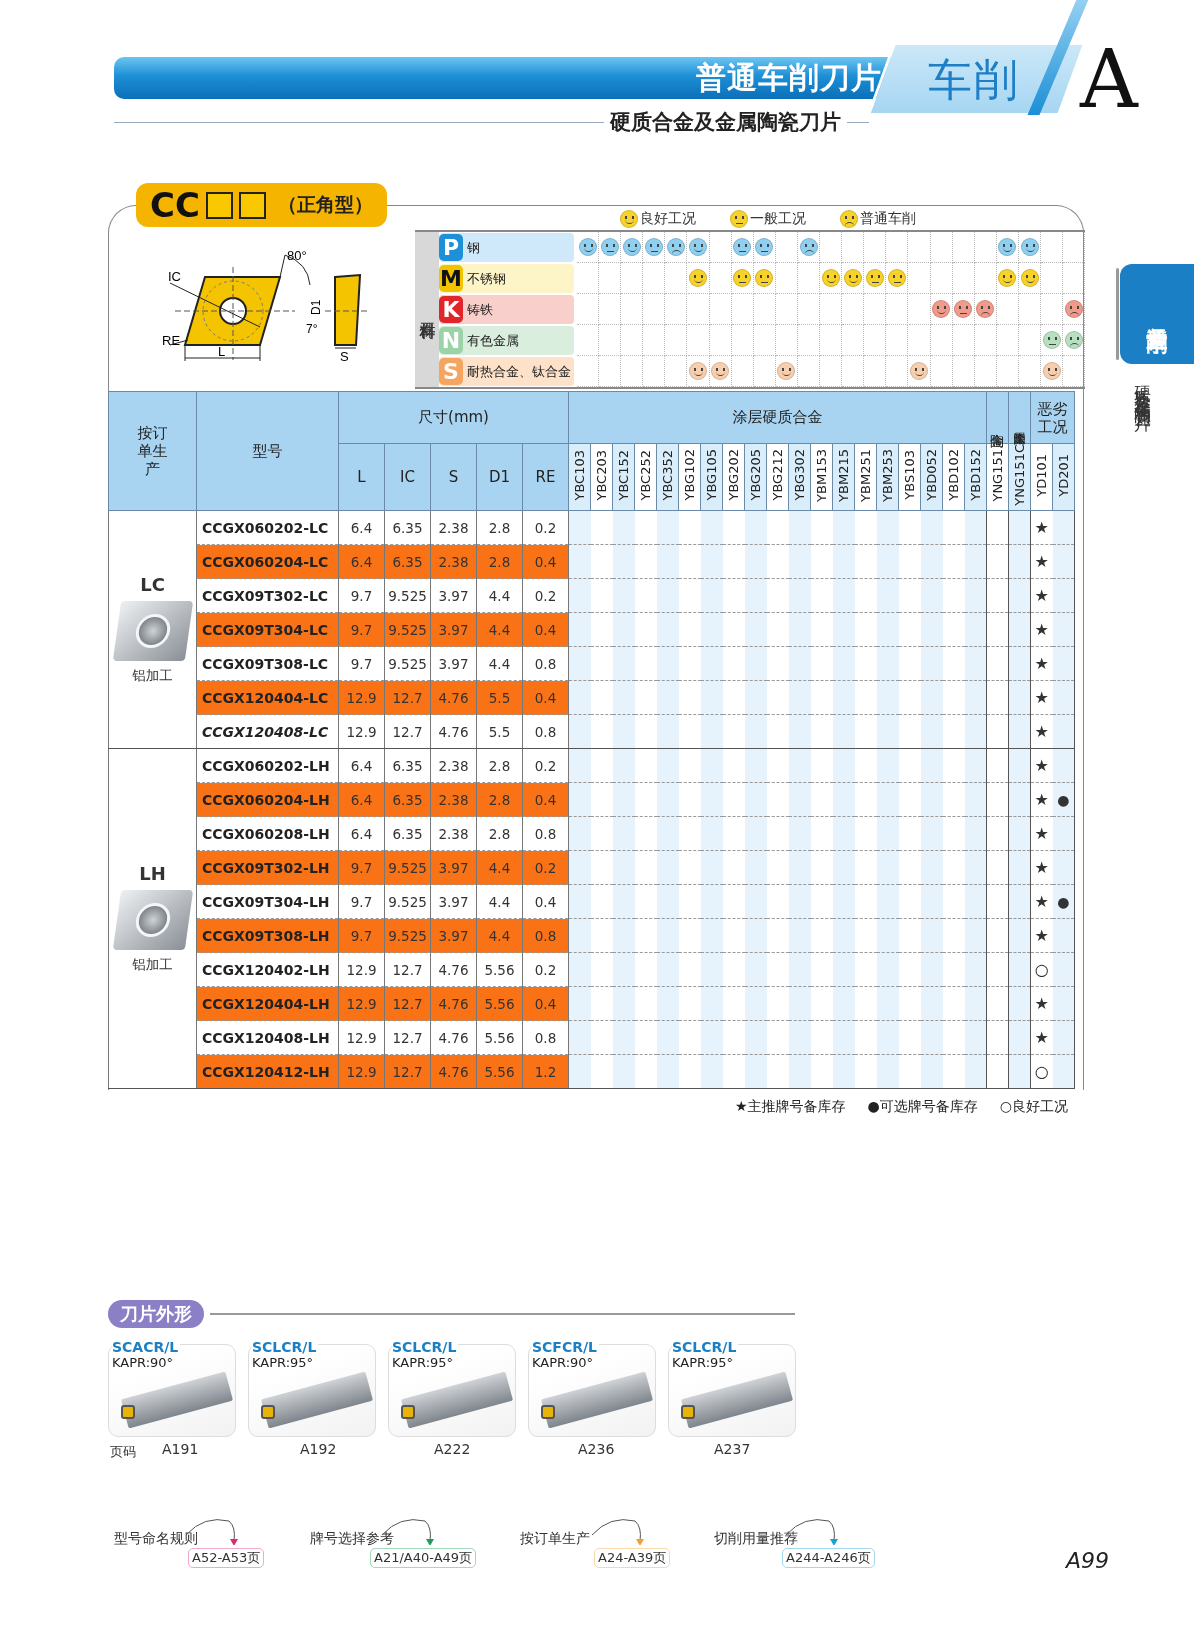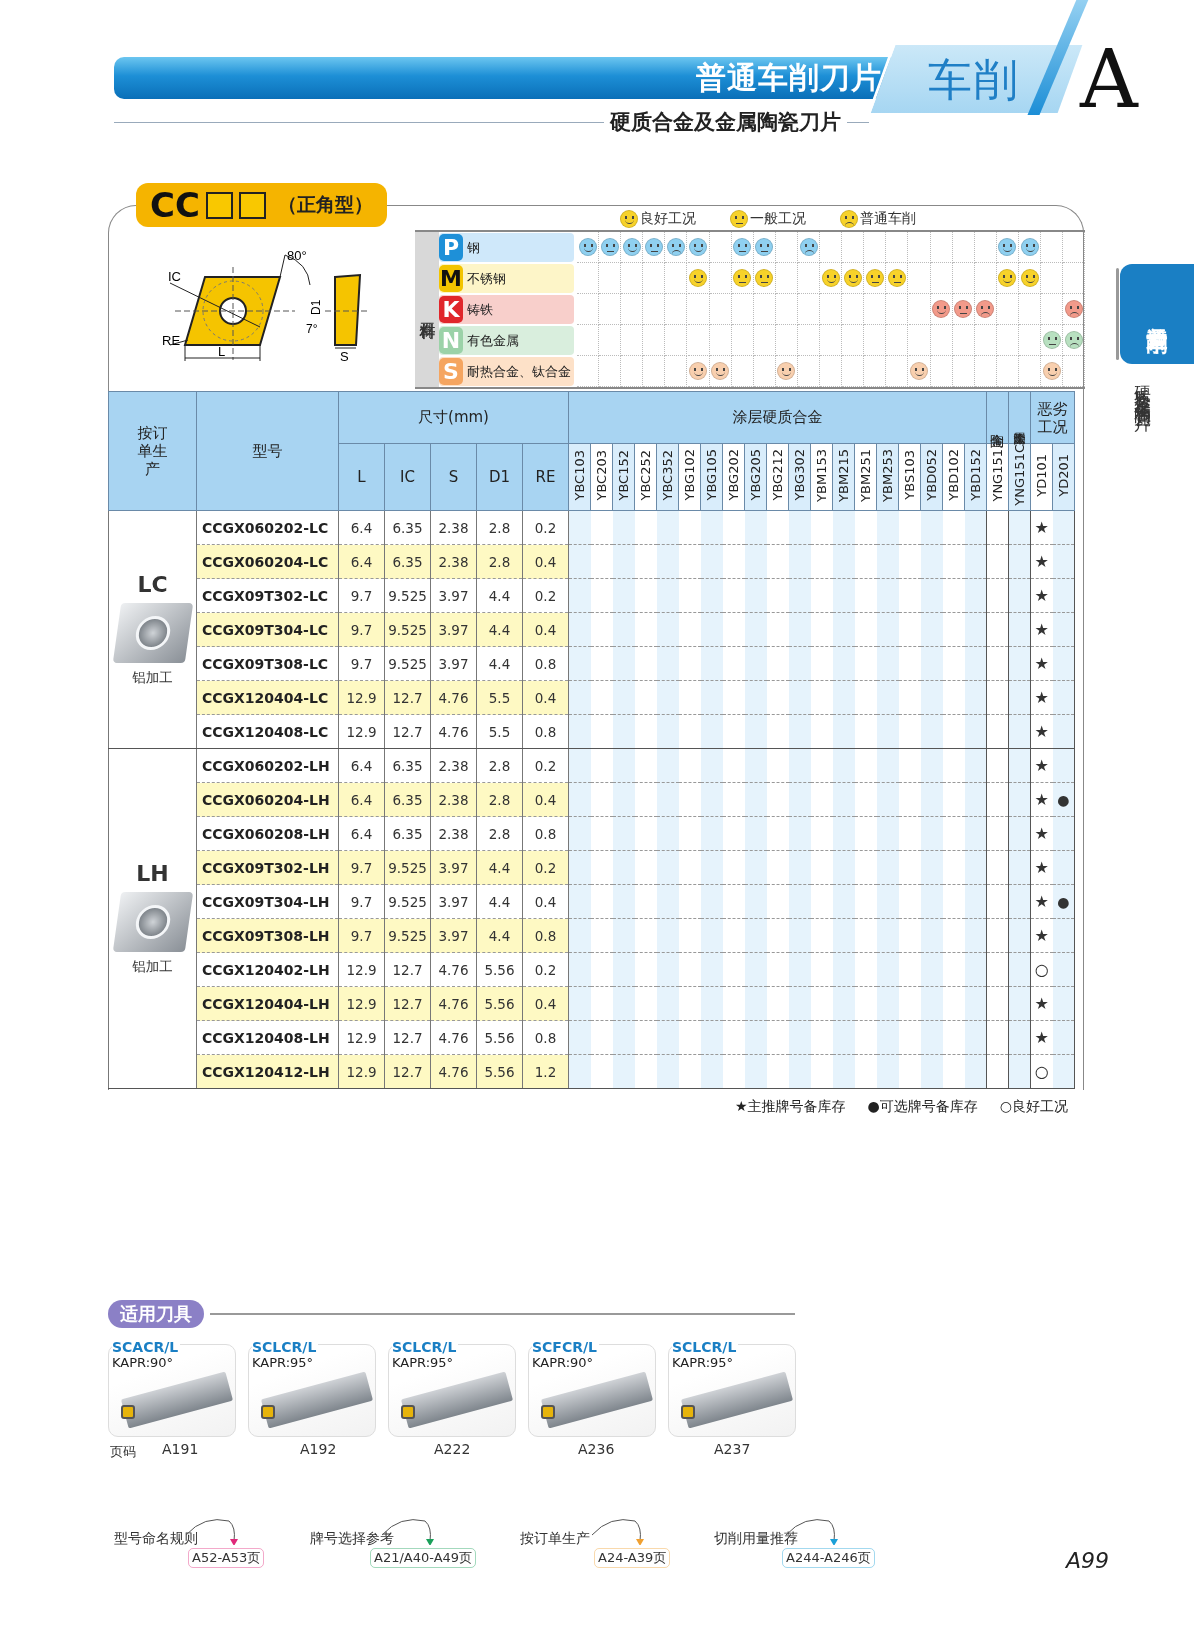--- a/index.html
+++ b/index.html
@@ -34,27 +34,27 @@
 .matleft{left:415px;top:232px;width:24px;height:155px;background:#d8d8d8;font-size:16px;writing-mode:vertical-rl;text-orientation:upright;display:flex;align-items:center;justify-content:center;color:#333}
 .mrow{position:absolute;left:439px;height:31px;display:flex;align-items:center}
 .mrow .lbl{width:135px;height:29px;display:flex;align-items:center;border-radius:4px;font-size:13px;color:#222}
 .mrow .lt{width:24px;height:27px;border-radius:5px;color:#fff;font-weight:900;font-size:22px;display:flex;align-items:center;justify-content:center;margin-right:4px;font-family:"DejaVu Sans",sans-serif}
 .mcell{position:absolute;width:22px;height:31px;border-right:1px dotted #bbb;border-bottom:1px dotted #bbb;display:flex;align-items:center;justify-content:center}
 
 table.main{position:absolute;left:108px;top:391px;border-collapse:collapse;font-size:14px}
 table.main th{background:#a8d4f2;font-weight:normal;color:#222;border:1px solid #6a8aa8;font-size:15px}
 table.main td{height:34px;text-align:center;border-left:1px solid #777;border-right:1px solid #777;border-bottom:1px dashed #999;font-size:13.5px;color:#333;padding:0}
 table.main td.model{font-weight:bold;text-align:left;padding-left:5px;font-size:14px;color:#222}
-table.main tr.shade td.sh{background:#fef9c3}
+table.main tr.shade td.sh{background:#f97316}
 table.main td.g{width:22px;border-left:none;border-right:none}
 table.main td.g.odd{background:#e6f3fc}
 .vt{writing-mode:vertical-rl;transform:rotate(180deg);font-size:13px;white-space:nowrap;display:inline-block}
 .vch{writing-mode:vertical-rl;text-orientation:upright;font-size:14px;line-height:14px}
 .grp{vertical-align:middle}
-.grp .g1{font-weight:bold;font-size:22px}
+.grp .g1{font-weight:bold;font-size:18px}
 .insert{width:72px;height:60px;margin:6px auto;background:linear-gradient(135deg,#eef0f2,#8a9097);transform:skewX(-8deg);border-radius:4px;display:flex;align-items:center;justify-content:center}
 .insert div{width:34px;height:34px;border-radius:50%;background:radial-gradient(#d0d4d8,#5d646b);border:3px solid #f4f6f8}
 .note{left:735px;top:1098px;font-size:14px;color:#222;display:flex;gap:22px}
 
 .ttitle{left:108px;top:1300px;background:#8b80c6;color:#fff;font-weight:bold;font-size:18px;padding:2px 12px;border-radius:14px}
 .tline{left:210px;top:1313px;width:585px;height:1.5px;background:#999}
 .tool{position:absolute;top:1344px;width:128px;height:93px;border:1px solid #ddd;border-radius:10px;background:linear-gradient(160deg,#fff 30%,#f2f2f2)}
 .tool .tn{position:absolute;left:3px;top:-6px;font-weight:bold;font-size:14px;color:#1a7fc4;background:#fff;padding-right:2px}
 .tool .tk{position:absolute;left:3px;top:10px;font-size:13px;color:#222}
 .tool .bar{position:absolute;left:14px;top:40px;width:108px;height:30px;background:linear-gradient(#cfd2d6,#7e858c);transform:rotate(-15deg);border-radius:2px}
@@ -575,21 +575,21 @@
         <td class="g"></td>
         <td class="g odd"></td>
         <td class="g"></td>
         <td class="g odd"></td>
         <td class="g" style="border-left: 1.5px solid rgb(85, 85, 85);"></td>
         <td class="g odd" style="border-left: 1.5px solid rgb(85, 85, 85);"></td>
         <td class="g" style="border-left: 1.5px solid rgb(85, 85, 85); font-size: 16px;">★</td>
         <td class="g odd" style="border-right: 1.5px solid rgb(85, 85, 85); font-size: 14px;"></td>
       </tr>
       <tr>
-        <td class="model sh" style="border-bottom: 1.5px solid rgb(85, 85, 85);">CCGX120408-LC</td>
+        <td class="model sh" style="border-bottom: 1.5px solid rgb(85, 85, 85); font-style: italic;">CCGX120408-LC</td>
         <td class="sh" style="border-bottom: 1.5px solid rgb(85, 85, 85);">12.9</td>
         <td class="sh" style="border-bottom: 1.5px solid rgb(85, 85, 85);">12.7</td>
         <td class="sh" style="border-bottom: 1.5px solid rgb(85, 85, 85);">4.76</td>
         <td class="sh" style="border-bottom: 1.5px solid rgb(85, 85, 85);">5.5</td>
         <td class="sh" style="border-bottom: 1.5px solid rgb(85, 85, 85);">0.8</td>
         <td class="g odd" style="border-bottom: 1.5px solid rgb(85, 85, 85);"></td>
         <td class="g" style="border-bottom: 1.5px solid rgb(85, 85, 85);"></td>
         <td class="g odd" style="border-bottom: 1.5px solid rgb(85, 85, 85);"></td>
         <td class="g" style="border-bottom: 1.5px solid rgb(85, 85, 85);"></td>
         <td class="g odd" style="border-bottom: 1.5px solid rgb(85, 85, 85);"></td>
@@ -932,21 +932,21 @@
     </tbody>
 </table>
 
 <div class="abs note">
   <span>★主推牌号备库存</span>
   <span>●可选牌号备库存</span>
   <span>○良好工况</span>
 </div>
 
 <div class="abs tline"></div>
-<div class="abs ttitle">适用刀具</div>
+<div class="abs ttitle">刀片外形</div>
 <div id="tools">
     <div class="tool" style="left: 108px;">
       <div class="bar"></div>
       <div class="tip"></div>
       <span class="tn">SCACR/L</span>
       <span class="tk">KAPR:90°</span>
     </div>
     <div class="pg" style="left: 162px;">A191</div>
     <div class="tool" style="left: 248px;">
       <div class="bar"></div>

